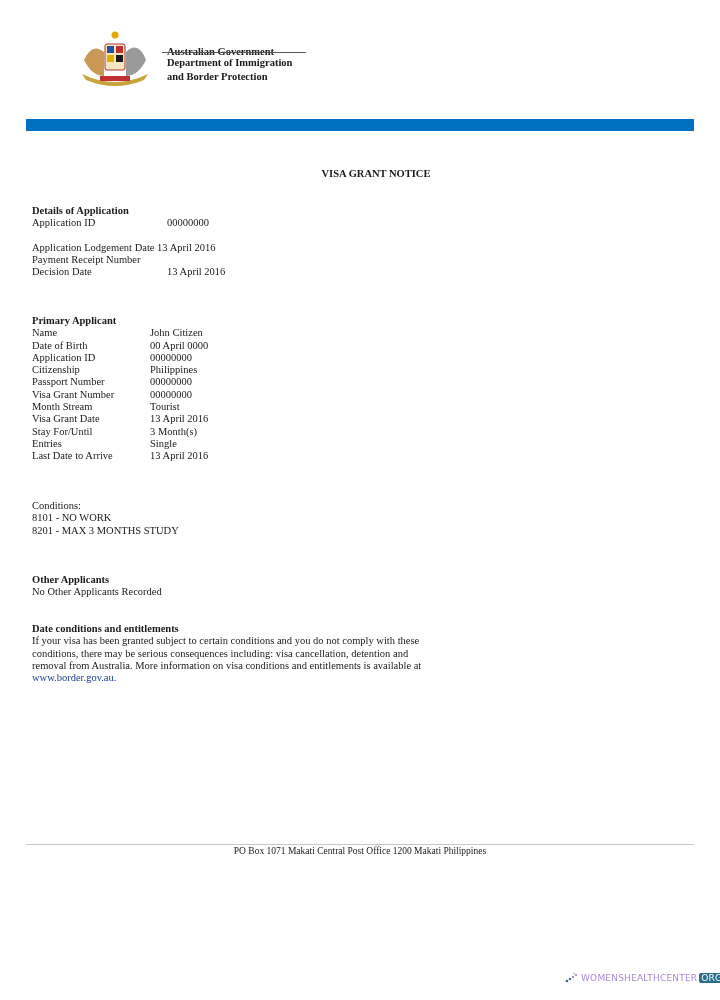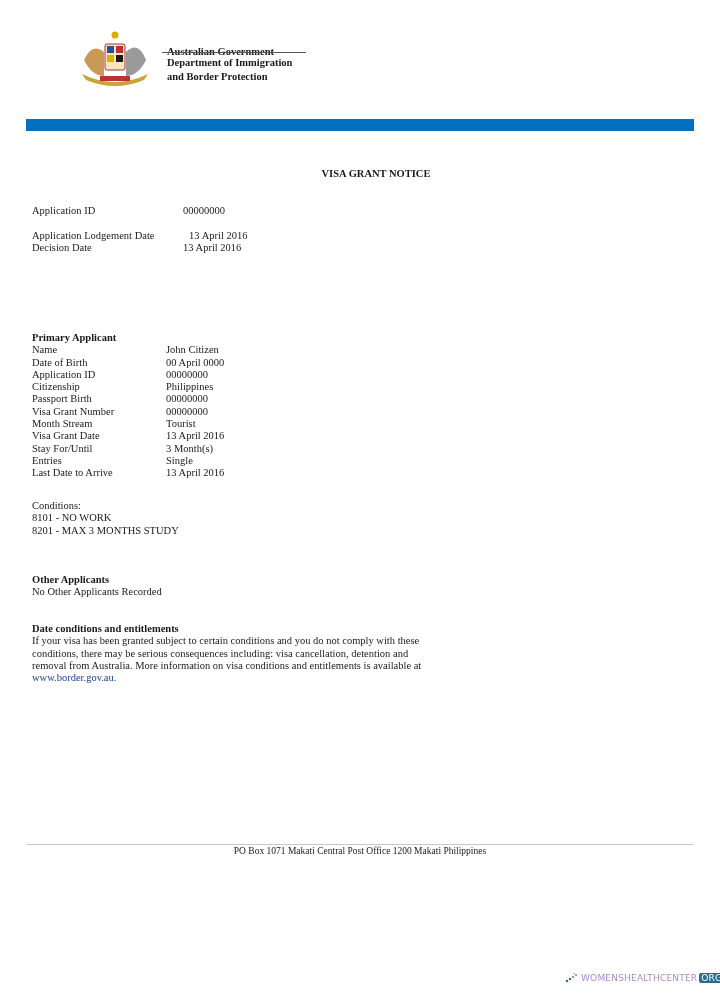--- a/index.html
+++ b/index.html
@@ -8,21 +8,21 @@
   .abs { position: absolute; }
   .crest { left: 78px; top: 30px; width: 74px; height: 58px; }
   .gov-title { left: 167px; top: 38px; font-weight: bold; font-size: 10.5px; margin-top: 8px; }
   .gov-rule { left: 162px; top: 52px; width: 144px; height: 1px; background: #555; }
   .dept { left: 167px; top: 56px; font-weight: bold; font-size: 10.5px; line-height: 14px; }
   .bluebar { left: 26px; top: 119px; width: 668px; height: 12px; background: #0070c0; }
   .notice-title { left: 0; top: 168px; width: 720px; text-align: center; font-weight: bold; font-size: 10.5px; padding-left: 16px; }
   .notice-title span { position: relative; left: 0; }
   .section { left: 32px; }
   .h { font-weight: bold; line-height: 12.3px; }
-  .row { display: flex; line-height: 12.3px; white-space: nowrap; gap: 16px; }
+  .row { display: flex; line-height: 12.3px; white-space: nowrap; }
   .lbl1 { width: 135px; }
   .lbl2 { width: 118px; }
   .gap { height: 12.3px; }
   .para { width: 410px; line-height: 12.3px; }
   .link { color: #1f3f8f; }
   .footer-rule { left: 26px; top: 844px; width: 668px; height: 1px; background: #c8c8c8; }
   .footer { left: 0; top: 846px; width: 720px; text-align: center; font-size: 9.5px; }
   .wm { left: 565px; top: 972px; display: flex; align-items: center; font-family: "DejaVu Sans", sans-serif; font-size: 9px; color: #a88ad0; letter-spacing: 0.2px; }
   .wm .org { background: #2a6e8a; color: #fff; padding: 0 2px; margin-left: 2px; border-radius: 2px; }
   .dots { width: 14px; height: 12px; margin-right: 2px; }
@@ -47,52 +47,57 @@
 <div class="abs dept">
   <div>Department of Immigration</div>
   <div>and Border Protection</div>
 </div>
 
 <div class="abs bluebar"></div>
 
 <div class="abs notice-title"><span style="left:0;">VISA GRANT NOTICE</span></div>
 
 <div class="abs section" style="top:205px;">
+  <div class="h">Details of Application</div>
   <div class="row">
       <span class="lbl1">Application ID</span>
       <span>00000000</span>
     </div>
   <div class="gap"></div>
   <div class="row"><span>Application Lodgement Date</span>&nbsp;<span>13 April 2016</span></div>
   <div class="row">
+      <span>Payment Receipt Number</span>
+      <span></span>
+    </div>
+  <div class="row">
       <span class="lbl1">Decision Date</span>
       <span>13 April 2016</span>
     </div>
 </div>
 
-<div class="abs section" style="top:332px;">
+<div class="abs section" style="top:315px;">
   <div class="h">Primary Applicant</div>
   <div class="row">
       <span class="lbl2">Name</span>
       <span>John Citizen</span>
     </div>
   <div class="row">
       <span class="lbl2">Date of Birth</span>
       <span>00 April 0000</span>
     </div>
   <div class="row">
       <span class="lbl2">Application ID</span>
       <span>00000000</span>
     </div>
   <div class="row">
       <span class="lbl2">Citizenship</span>
       <span>Philippines</span>
     </div>
   <div class="row">
-      <span class="lbl2">Passport Birth</span>
+      <span class="lbl2">Passport Number</span>
       <span>00000000</span>
     </div>
   <div class="row">
       <span class="lbl2">Visa Grant Number</span>
       <span>00000000</span>
     </div>
   <div class="row">
       <span class="lbl2">Month Stream</span>
       <span>Tourist</span>
     </div>

